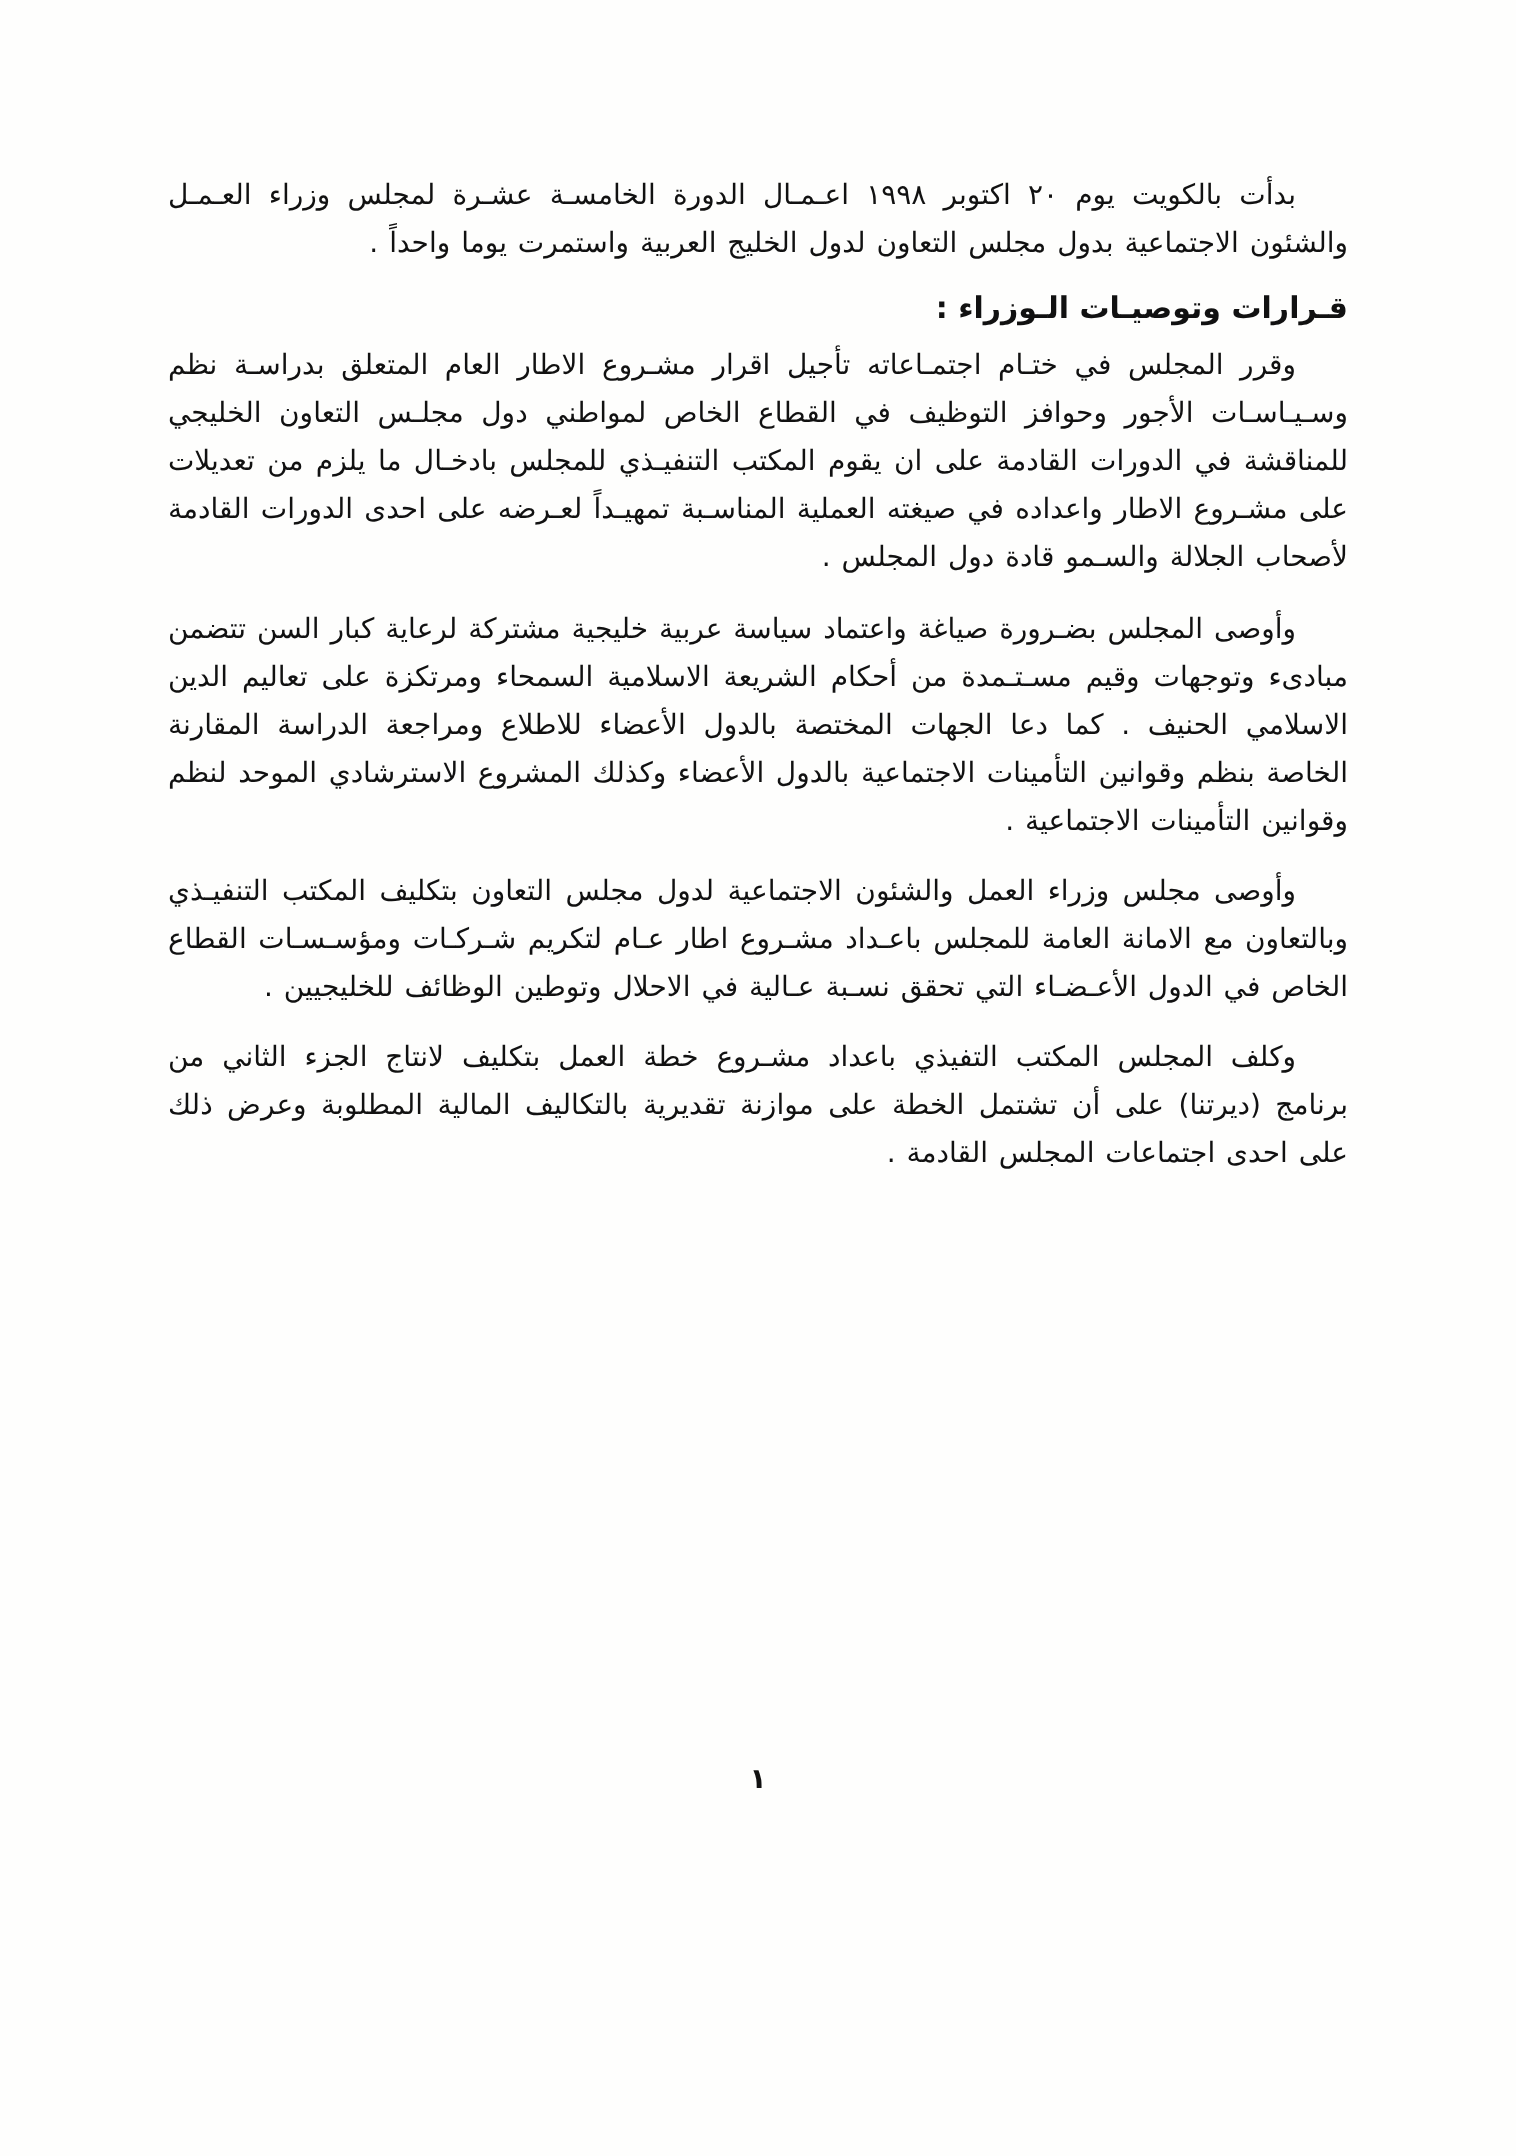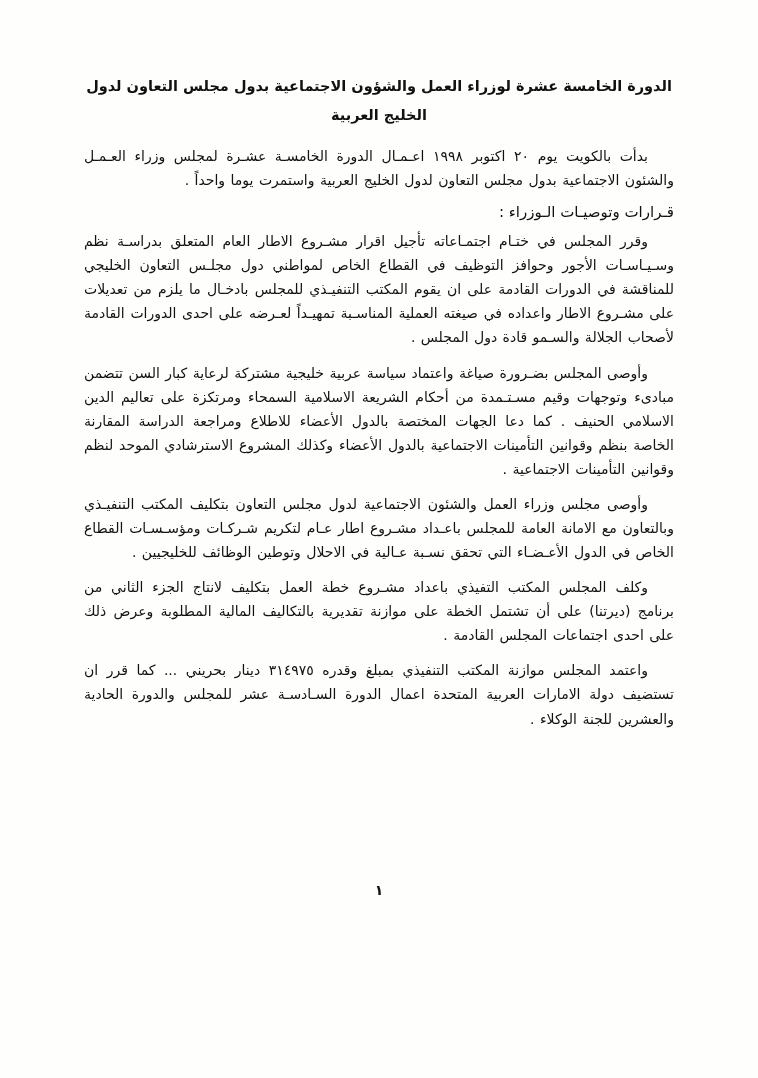--- a/index.html
+++ b/index.html
@@ -33,48 +33,46 @@
   .para {
     font-size: 14px;
     line-height: 1.72;
     text-align: justify;
     text-indent: 26px;
     margin: 0 0 11px 0;
     word-spacing: 1px;
   }
   .section-heading {
     font-size: 15px;
-    font-weight: normal;
+    font-weight: bold;
     margin: 2px 0 8px 0;
     text-indent: 0;
   }
   .page-number {
     position: absolute;
     top: 882px;
     right: 0;
     left: 0;
     text-align: center;
     font-size: 14px;
     font-weight: bold;
   }
 </style>
 </head>
 <body>
 
 <div class="page">
 
   <div class="doc-title">
-    <div class="line1">الدورة الخامسة عشرة لوزراء العمل والشؤون الاجتماعية بدول مجلس التعاون لدول الخليج العربية</div>
   </div>
 
   <p class="para">بدأت بالكويت يوم ٢٠ اكتوبر ١٩٩٨ اعـمـال الدورة الخامسـة عشـرة لمجلس وزراء العـمـل والشئون الاجتماعية بدول مجلس التعاون لدول الخليج العربية واستمرت يوما واحداً .</p>
 
   <h2 class="section-heading">قـرارات وتوصيـات الـوزراء :</h2>
 
   <p class="para">وقرر المجلس في ختـام اجتمـاعاته تأجيل اقرار مشـروع الاطار العام المتعلق بدراسـة نظم وسـيـاسـات الأجور وحوافز التوظيف في القطاع الخاص لمواطني دول مجلـس التعاون الخليجي للمناقشة في الدورات القادمة على ان يقوم المكتب التنفيـذي للمجلس بادخـال ما يلزم من تعديلات على مشـروع الاطار واعداده في صيغته العملية المناسـبة تمهيـداً لعـرضه على احدى الدورات القادمة لأصحاب الجلالة والسـمو قادة دول المجلس .</p>
   <p class="para">وأوصى المجلس بضـرورة صياغة واعتماد سياسة عربية خليجية مشتركة لرعاية كبار السن تتضمن مبادىء وتوجهات وقيم مسـتـمدة من أحكام الشريعة الاسلامية السمحاء ومرتكزة على تعاليم الدين الاسلامي الحنيف . كما دعا الجهات المختصة بالدول الأعضاء للاطلاع ومراجعة الدراسة المقارنة الخاصة بنظم وقوانين التأمينات الاجتماعية بالدول الأعضاء وكذلك المشروع الاسترشادي الموحد لنظم وقوانين التأمينات الاجتماعية .</p>
   <p class="para">وأوصى مجلس وزراء العمل والشئون الاجتماعية لدول مجلس التعاون بتكليف المكتب التنفيـذي وبالتعاون مع الامانة العامة للمجلس باعـداد مشـروع اطار عـام لتكريم شـركـات ومؤسـسـات القطاع الخاص في الدول الأعـضـاء التي تحقق نسـبة عـالية في الاحلال وتوطين الوظائف للخليجيين .</p>
   <p class="para">وكلف المجلس المكتب التفيذي باعداد مشـروع خطة العمل بتكليف لانتاج الجزء الثاني من برنامج (ديرتنا) على أن تشتمل الخطة على موازنة تقديرية بالتكاليف المالية المطلوبة وعرض ذلك على احدى اجتماعات المجلس القادمة .</p>
-  <p class="para">واعتمد المجلس موازنة المكتب التنفيذي بمبلغ وقدره ٣١٤٩٧٥ دينار بحريني ... كما قرر ان تستضيف دولة الامارات العربية المتحدة اعمال الدورة السـادسـة عشر للمجلس والدورة الحادية والعشرين للجنة الوكلاء .</p>
 
   <div class="page-number">١</div>
 
 </div>
 
 </body></html>

